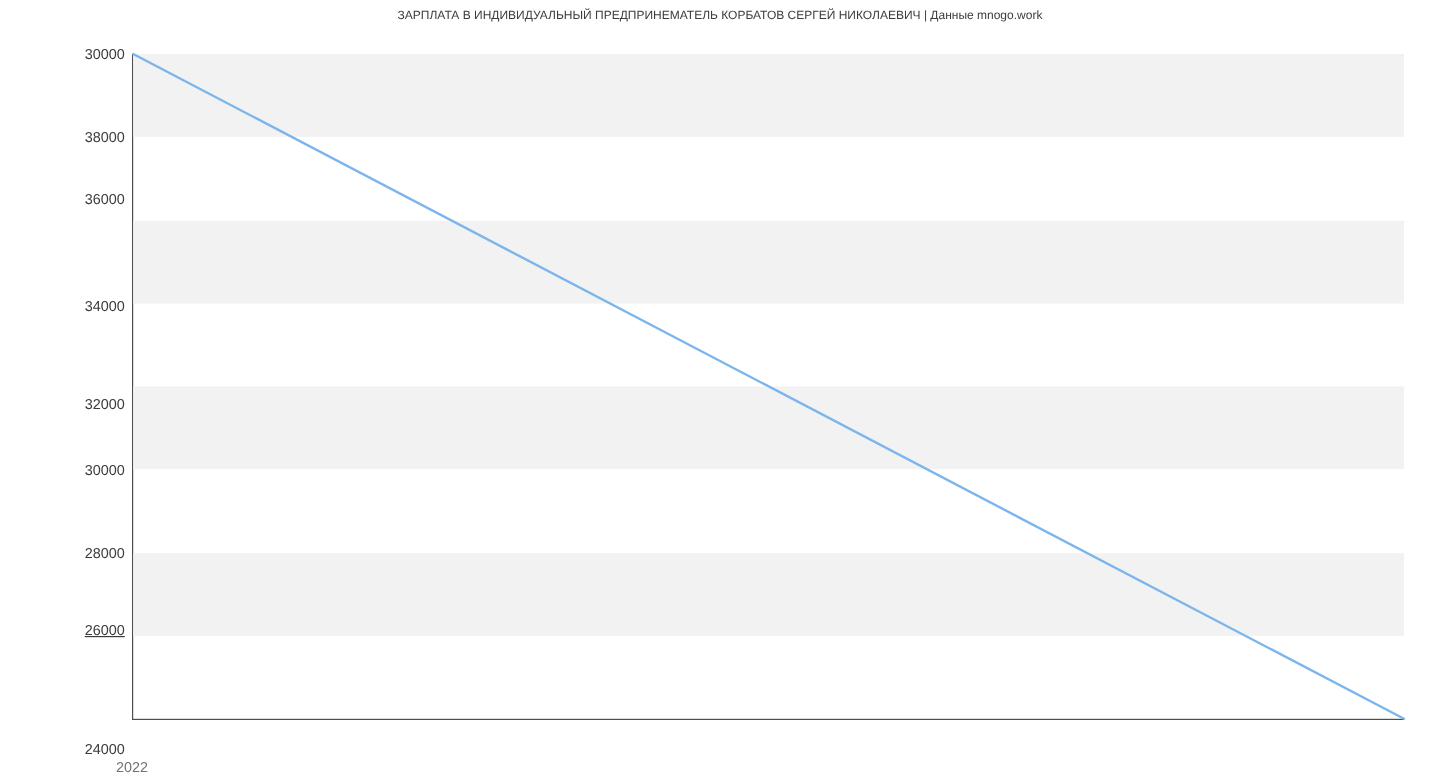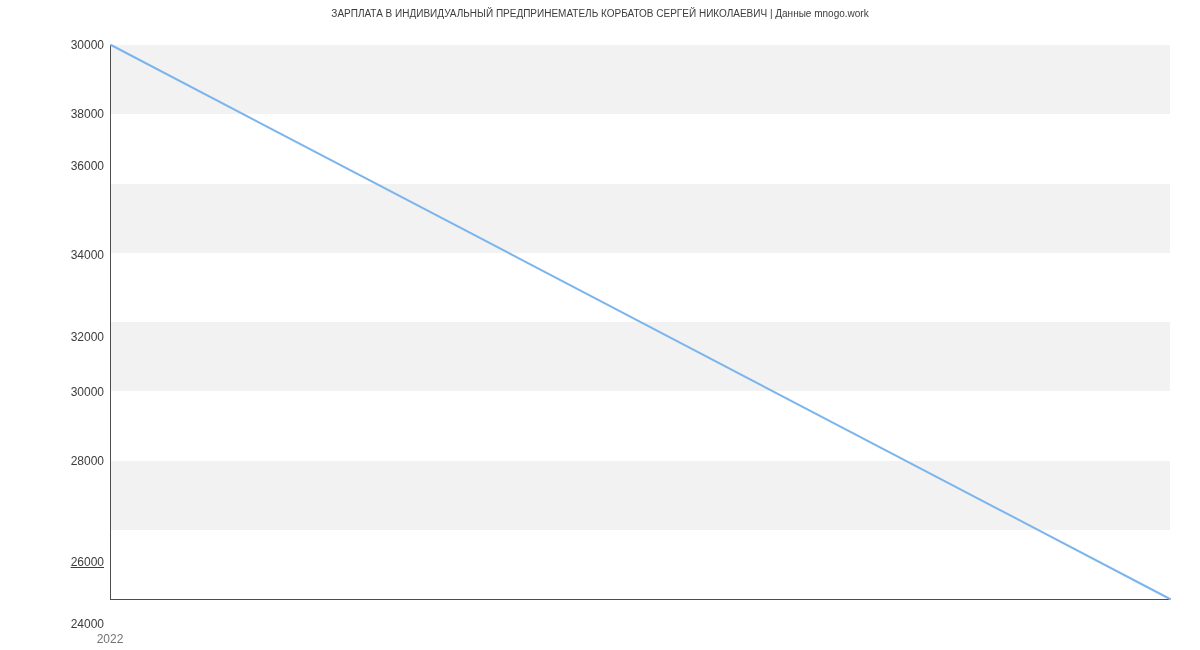--- a/index.html
+++ b/index.html
@@ -88,18 +88,18 @@
     </svg>
   </div>
 
   <div class="y-tick-label" style="top:45px;">30000</div>
   <div class="y-tick-label" style="top:114.375px;">38000</div>
   <div class="y-tick-label" style="top:166px;">36000</div>
   <div class="y-tick-label" style="top:255px;">34000</div>
   <div class="y-tick-label" style="top:337px;">32000</div>
   <div class="y-tick-label" style="top:391.875px;margin-left:28px;">30000</div>
   <div class="y-tick-label" style="top:461.25px;">28000</div>
-  <div class="y-tick-label" style="top:562px;text-decoration:underline;">26000</div>
+  <div class="y-tick-label" style="top:525px;text-decoration:underline;">26000</div>
   <div class="y-tick-label" style="top:581px;margin-top:43px;">24000</div>
 
   <div class="x-tick-label" style="left:110px;">2022</div>
   <div class="x-tick-label" style="left:1170px;margin-top:32px;">2024</div>
 </div>
 
 </body></html>

